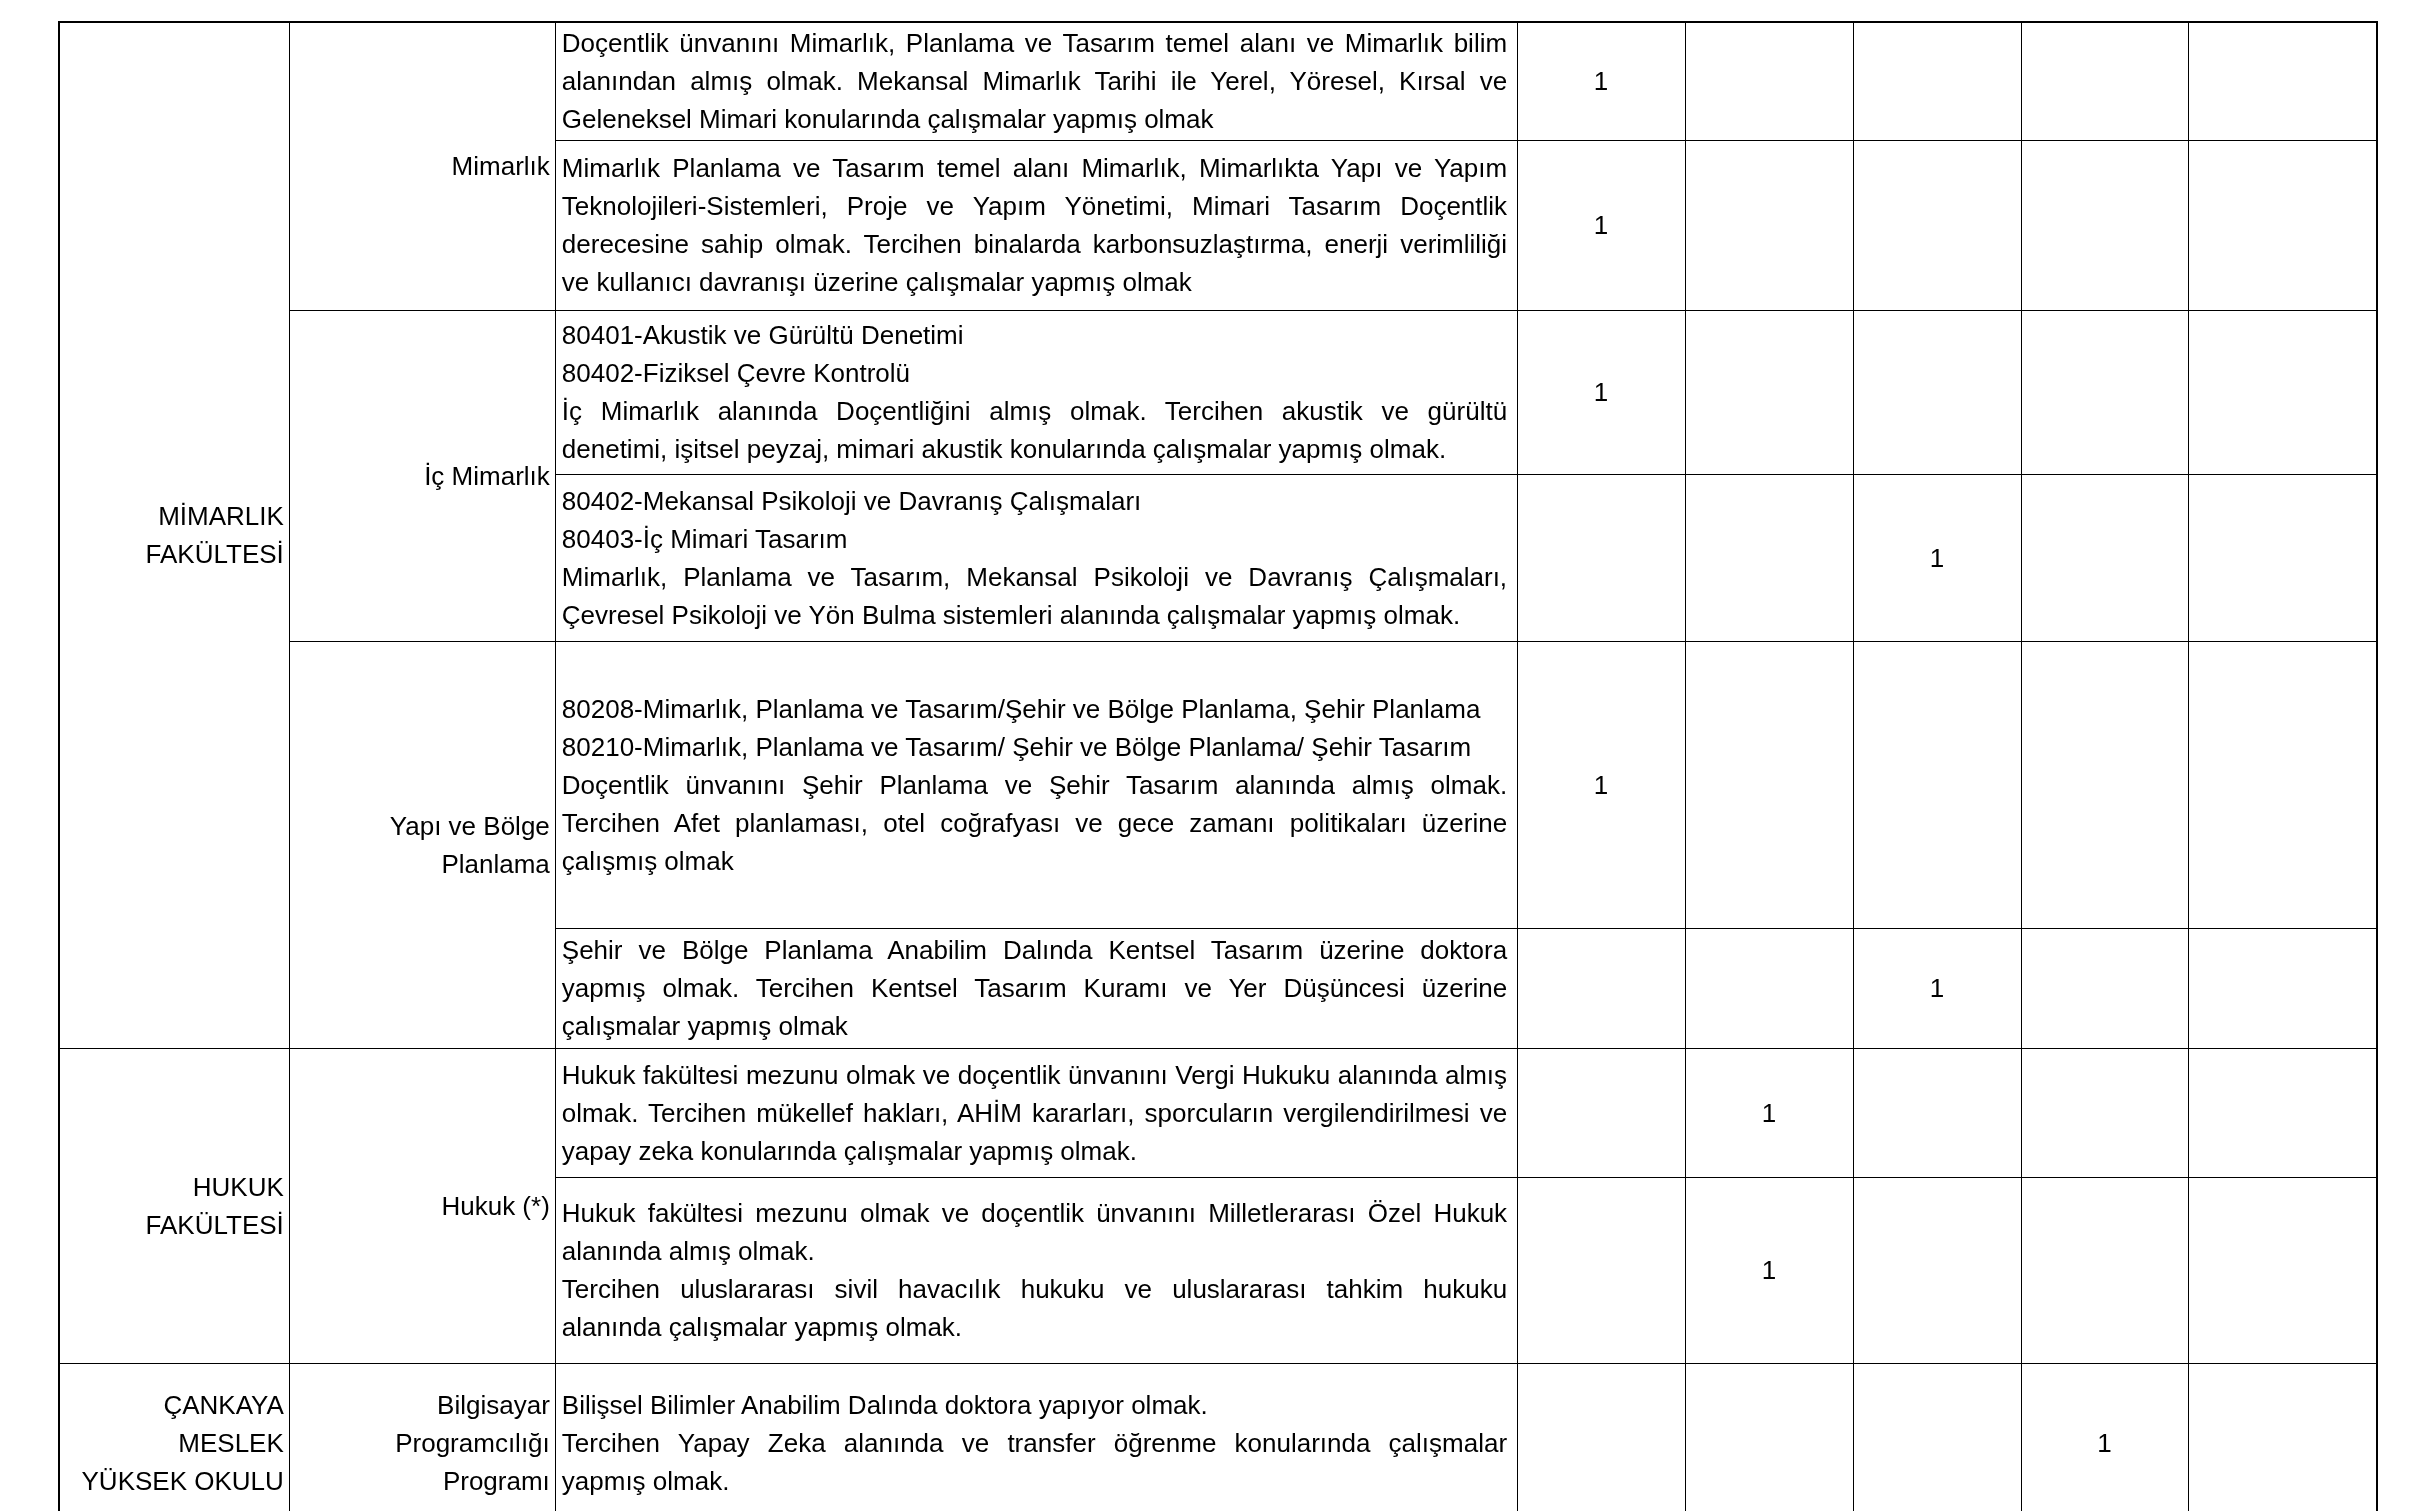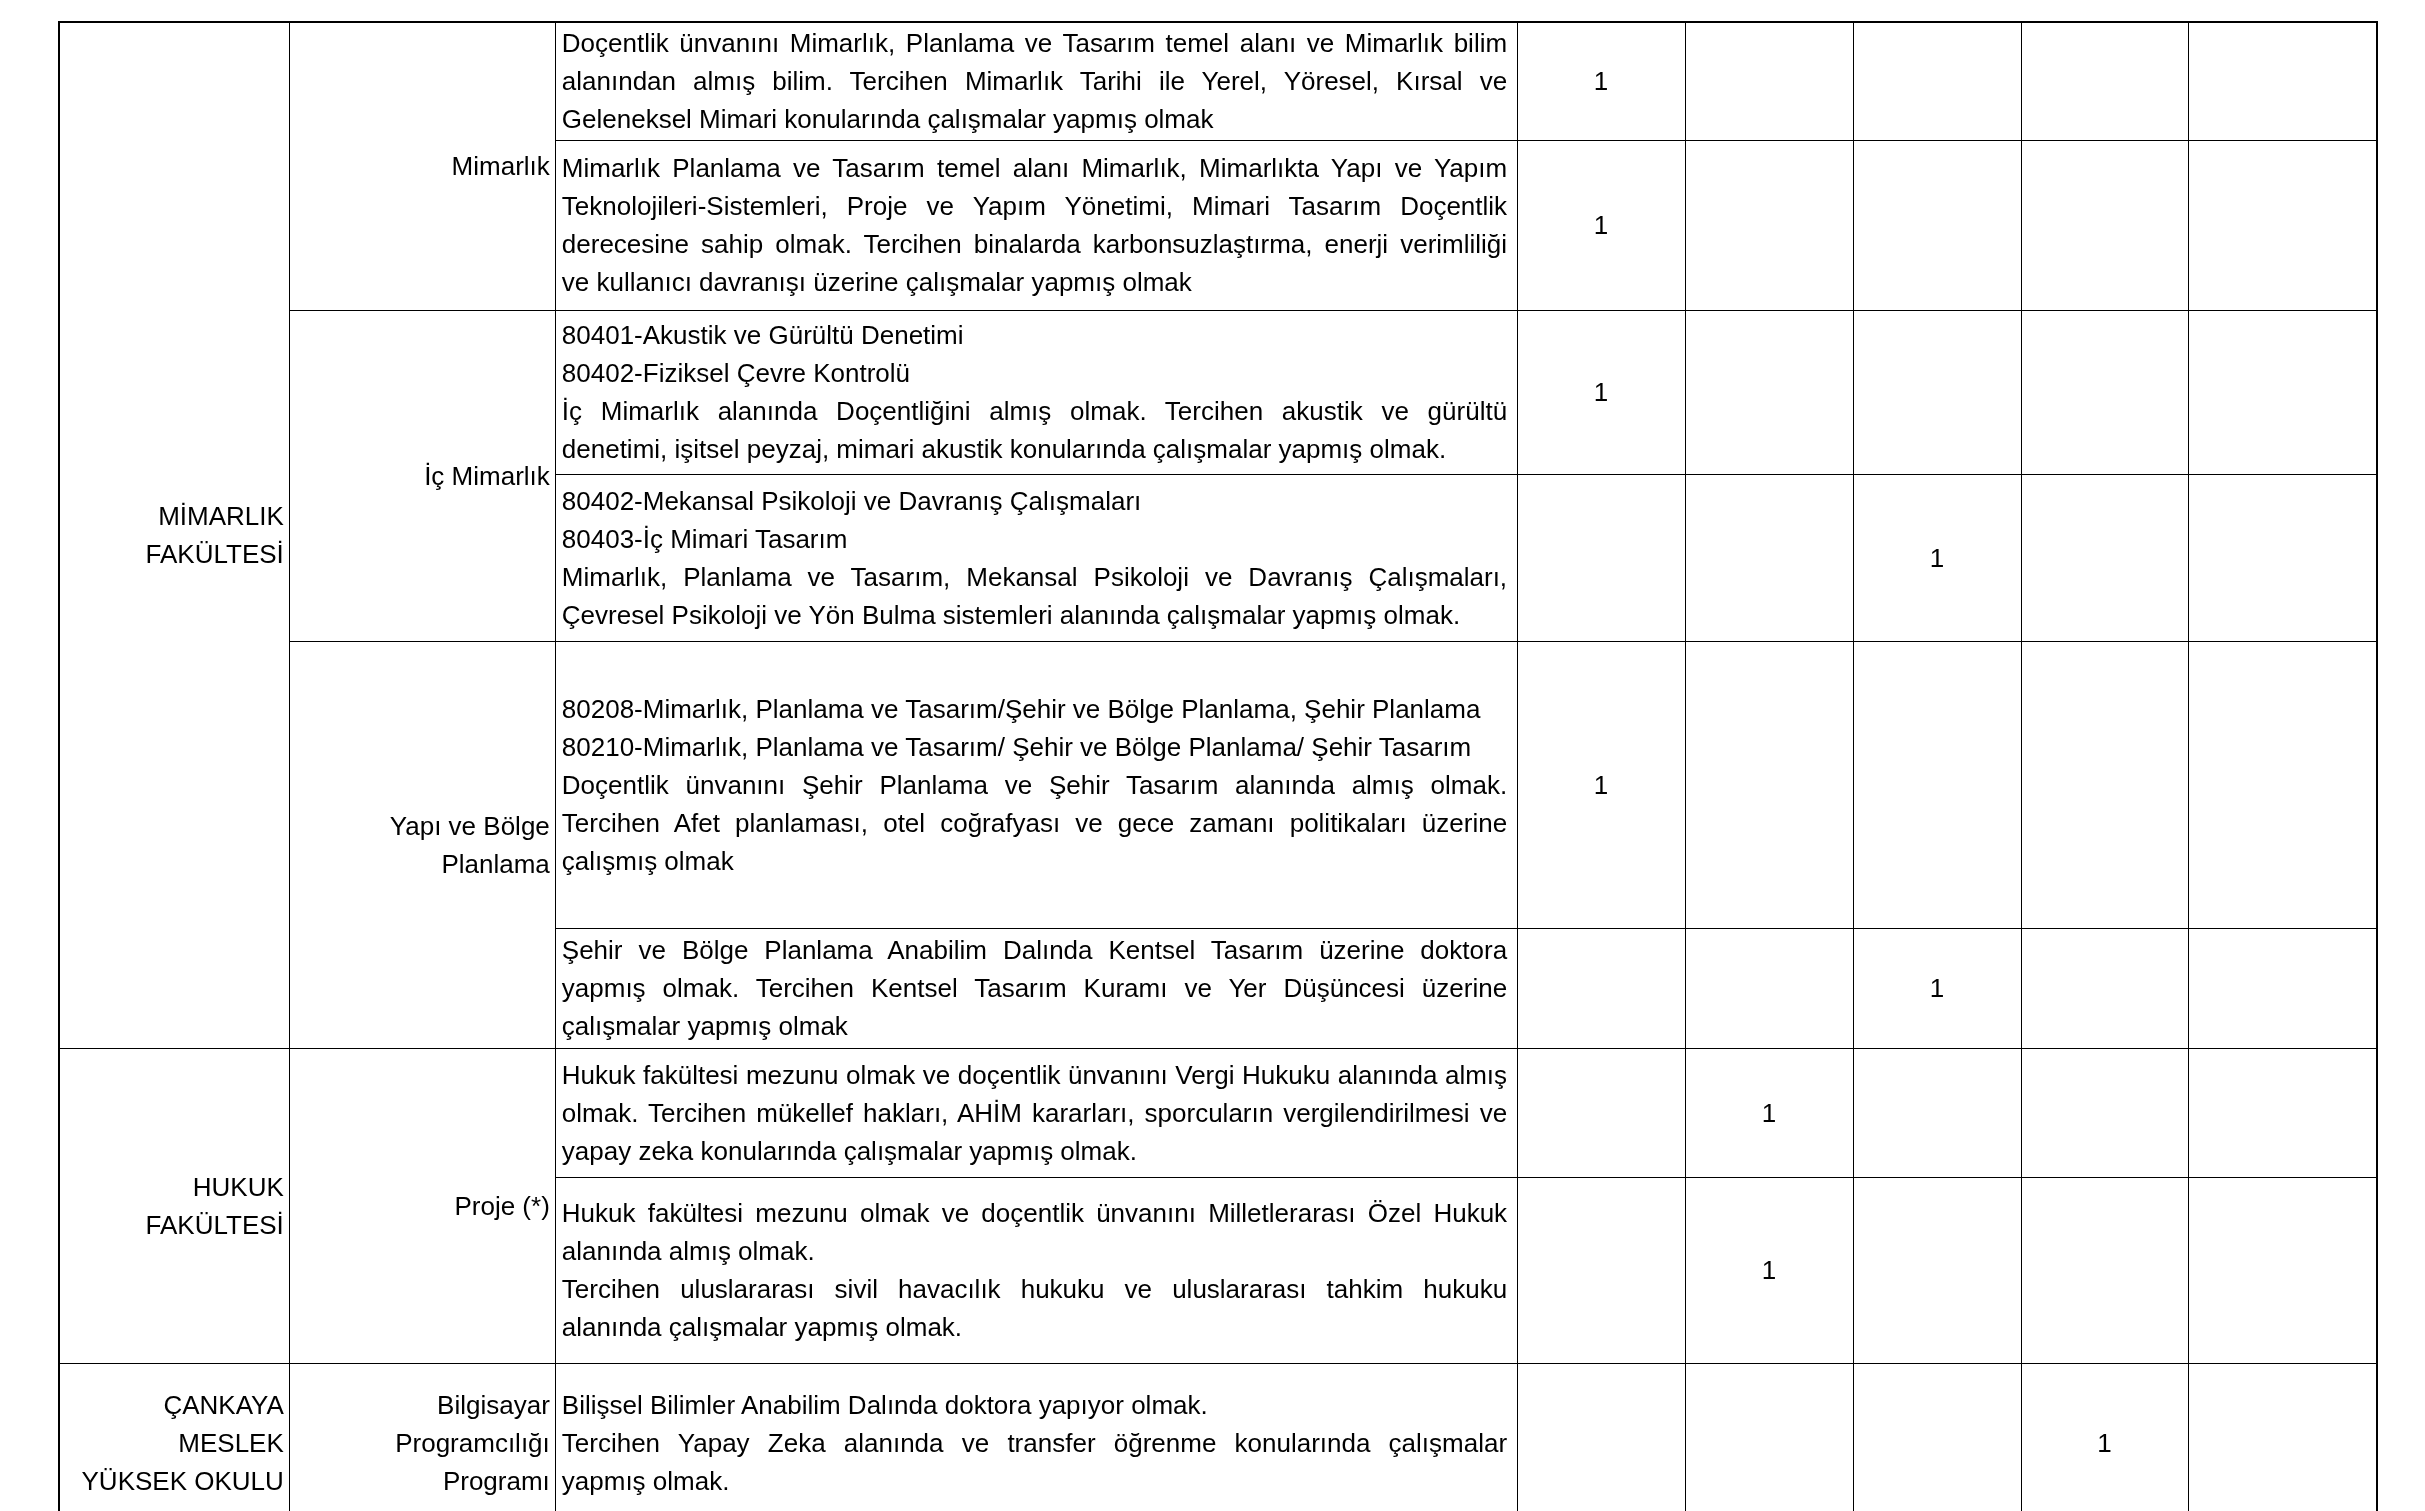--- a/index.html
+++ b/index.html
@@ -69,21 +69,21 @@
       <col style="width:168px">
       <col style="width:167px">
       <col style="width:189px">
     </colgroup>
     <tbody>
 
       <tr class="h148">
         <td class="faculty" rowspan="6">MİMARLIK
 FAKÜLTESİ</td>
         <td class="dept" rowspan="2">Mimarlık</td>
-        <td class="desc">Doçentlik ünvanını Mimarlık, Planlama ve Tasarım temel alanı ve Mimarlık bilim alanından almış bilim. Tercihen Mimarlık Tarihi ile Yerel, Yöresel, Kırsal ve Geleneksel Mimari konularında çalışmalar yapmış olmak</td>
+        <td class="desc">Doçentlik ünvanını Mimarlık, Planlama ve Tasarım temel alanı ve Mimarlık bilim alanından almış olmak. Mekansal Mimarlık Tarihi ile Yerel, Yöresel, Kırsal ve Geleneksel Mimari konularında çalışmalar yapmış olmak</td>
         <td class="num">1</td>
         <td class="num"></td>
         <td class="num"></td>
         <td class="num"></td>
         <td class="num"></td>
       </tr>
 
       <tr class="h216">
         <td class="desc">Mimarlık Planlama ve Tasarım temel alanı Mimarlık, Mimarlıkta Yapı ve Yapım Teknolojileri-Sistemleri, Proje ve Yapım Yönetimi, Mimari Tasarım Doçentlik derecesine sahip olmak. Tercihen binalarda karbonsuzlaştırma, enerji verimliliği ve kullanıcı davranışı üzerine çalışmalar yapmış olmak</td>
         <td class="num">1</td>
@@ -134,21 +134,21 @@
         <td class="num"></td>
         <td class="num"></td>
         <td class="num">1</td>
         <td class="num"></td>
         <td class="num"></td>
       </tr>
 
       <tr class="h164">
         <td class="faculty" rowspan="2">HUKUK
 FAKÜLTESİ</td>
-        <td class="dept" rowspan="2">Proje (*)</td>
+        <td class="dept" rowspan="2">Hukuk (*)</td>
         <td class="desc">Hukuk fakültesi mezunu olmak ve doçentlik ünvanını Vergi Hukuku alanında almış olmak. Tercihen mükellef hakları, AHİM kararları, sporcuların vergilendirilmesi ve yapay zeka konularında çalışmalar yapmış olmak.</td>
         <td class="num"></td>
         <td class="num">1</td>
         <td class="num"></td>
         <td class="num"></td>
         <td class="num"></td>
       </tr>
 
       <tr class="h236">
         <td class="desc">Hukuk fakültesi mezunu olmak ve doçentlik ünvanını Milletlerarası Özel Hukuk alanında almış olmak.

